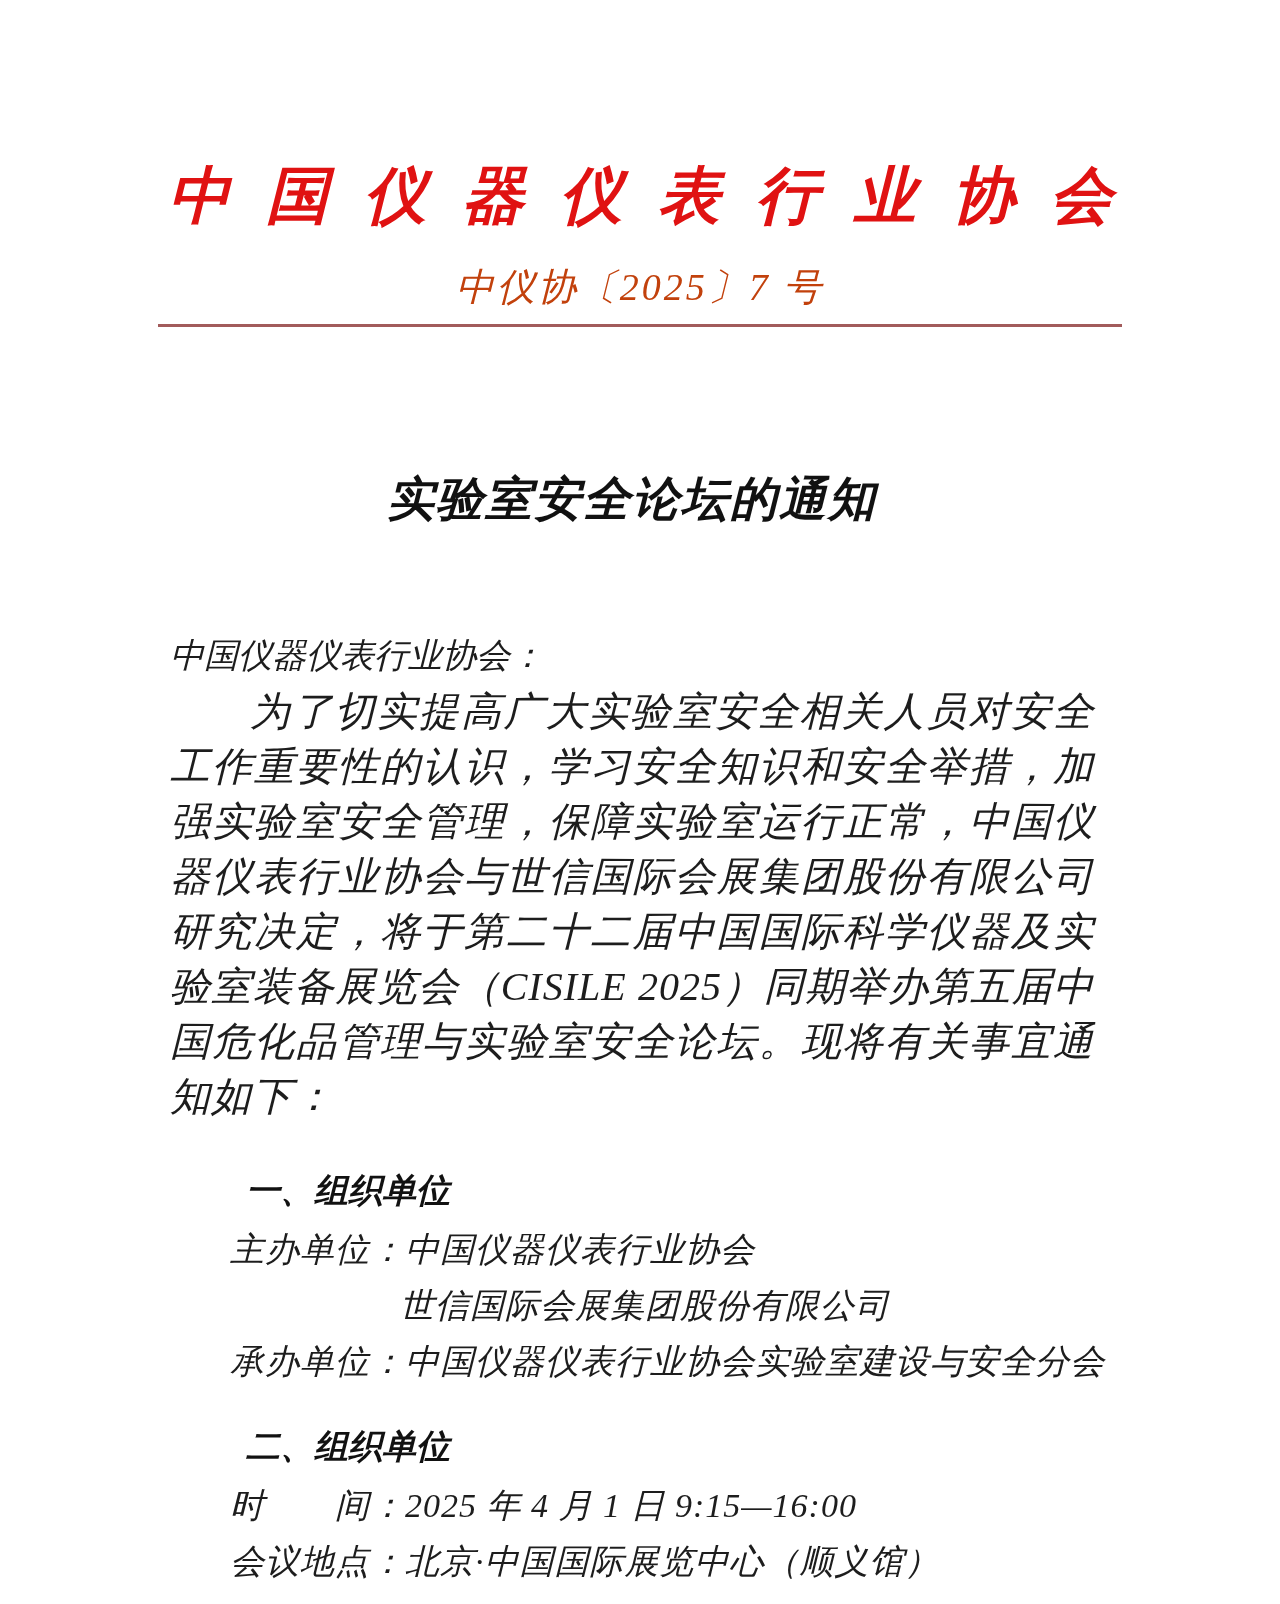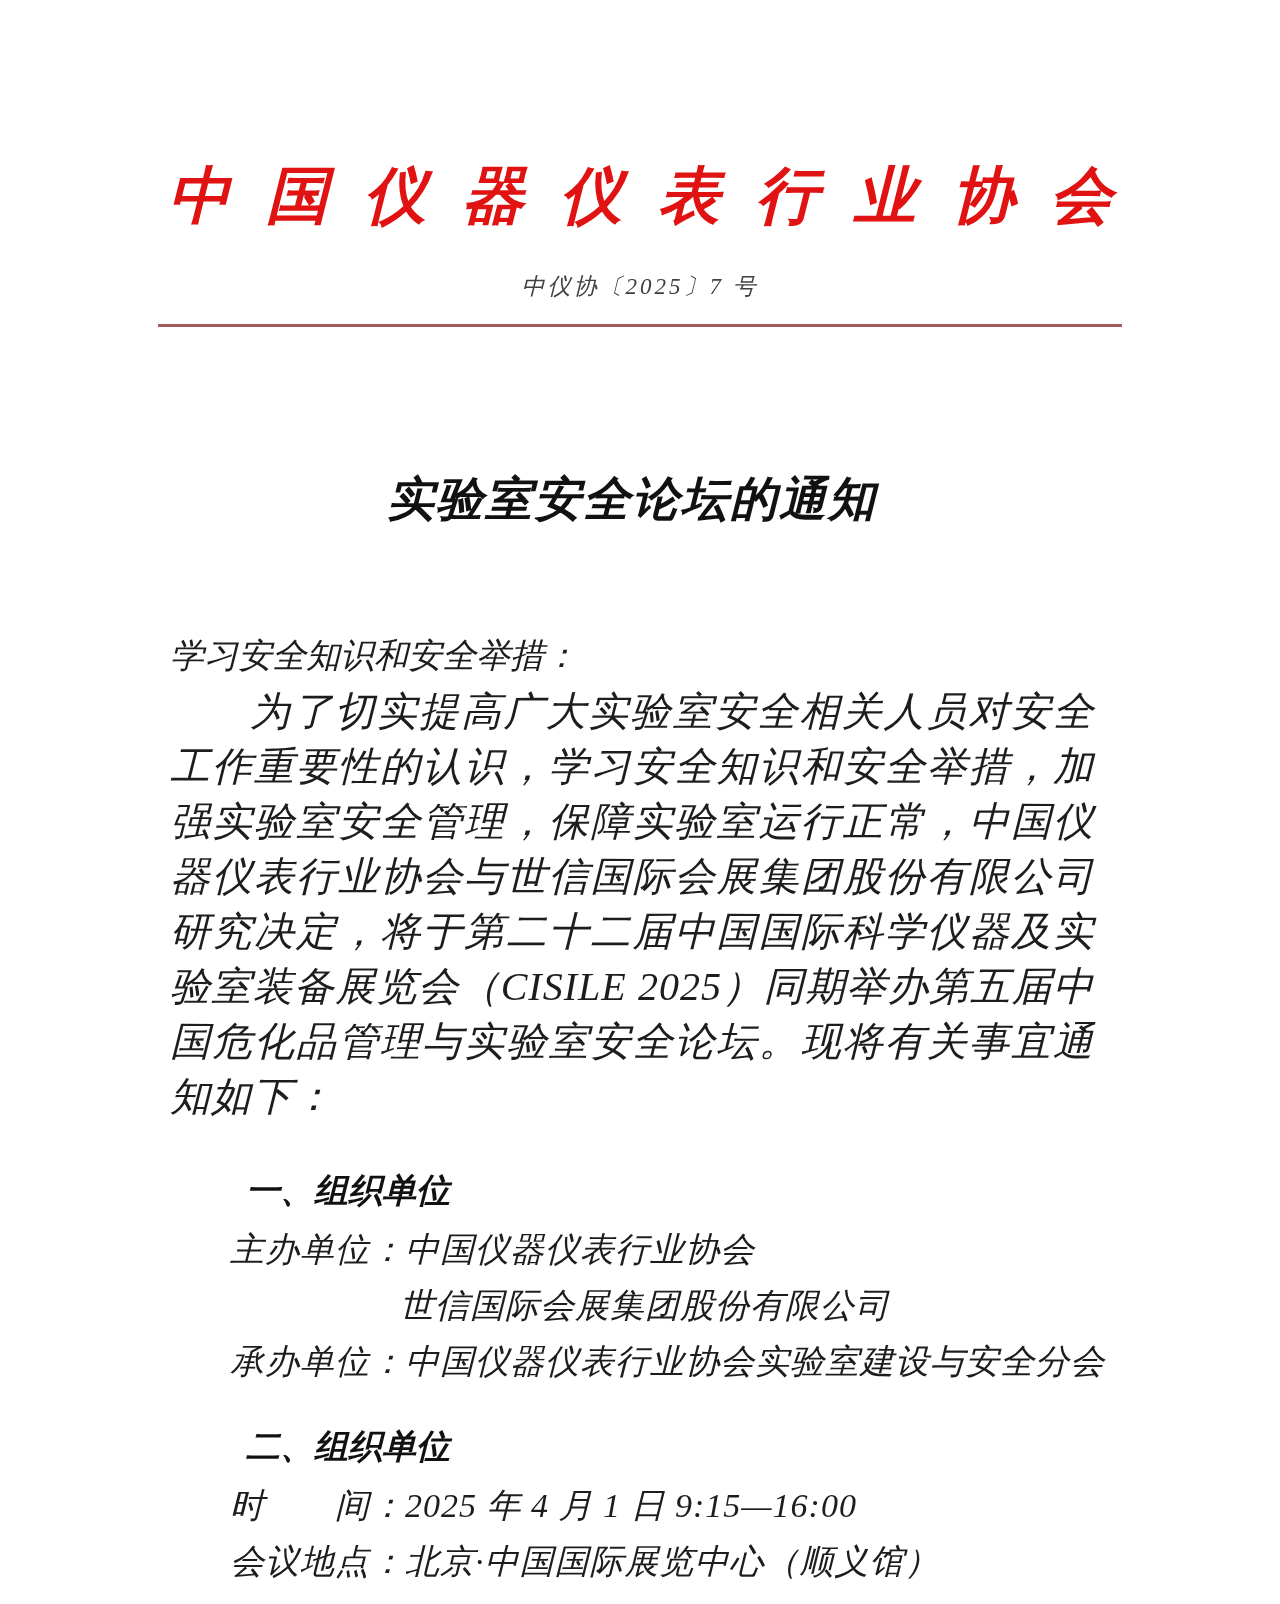--- a/index.html
+++ b/index.html
@@ -29,24 +29,24 @@
     font-size: 62px;
     line-height: 72px;
     font-weight: bold;
     color: #e01212;
     letter-spacing: 36px;
     padding-left: 36px; 
     white-space: nowrap;
   }
   .doc-number {
     margin-top: 34px;
-    font-size: 23px;
+    font-size: 38px;
     line-height: 42px;
     letter-spacing: 3px;
-    color: #404040;
+    color: #c2410c;
     text-align: center;
   }
   .red-rule {
     width: 964px;
     height: 0;
     margin: 16px auto 0 auto;
     border-top: 3px solid #a25b5b;
   }
   
   .doc-main {
@@ -110,21 +110,21 @@
     <div class="doc-number">中仪协〔2025〕7 号</div>
     <div class="red-rule"></div>
   </header>
 
   <main class="doc-main">
 
     <h2 class="notice-title">
       <span style="display:block">实验室安全论坛的通知</span>
     </h2>
 
-    <p class="salutation">学习安全知识和安全举措：</p>
+    <p class="salutation">中国仪器仪表行业协会：</p>
 
     <p class="intro-paragraph">为了切实提高广大实验室安全相关人员对安全工作重要性的认识，学习安全知识和安全举措，加强实验室安全管理，保障实验室运行正常，中国仪器仪表行业协会与世信国际会展集团股份有限公司研究决定，将于第二十二届中国国际科学仪器及实验室装备展览会（CISILE 2025）同期举办第五届中国危化品管理与实验室安全论坛。现将有关事宜通知如下：</p>
 
     <section class="doc-section section-organizers">
       <h3 class="section-heading">一、组织单位</h3>
       <p class="entry">
         <span class="entry-label">主办单位：</span><span>中国仪器仪表行业协会</span>
       </p>
       <p class="entry hang">世信国际会展集团股份有限公司</p>
       <p class="entry">

